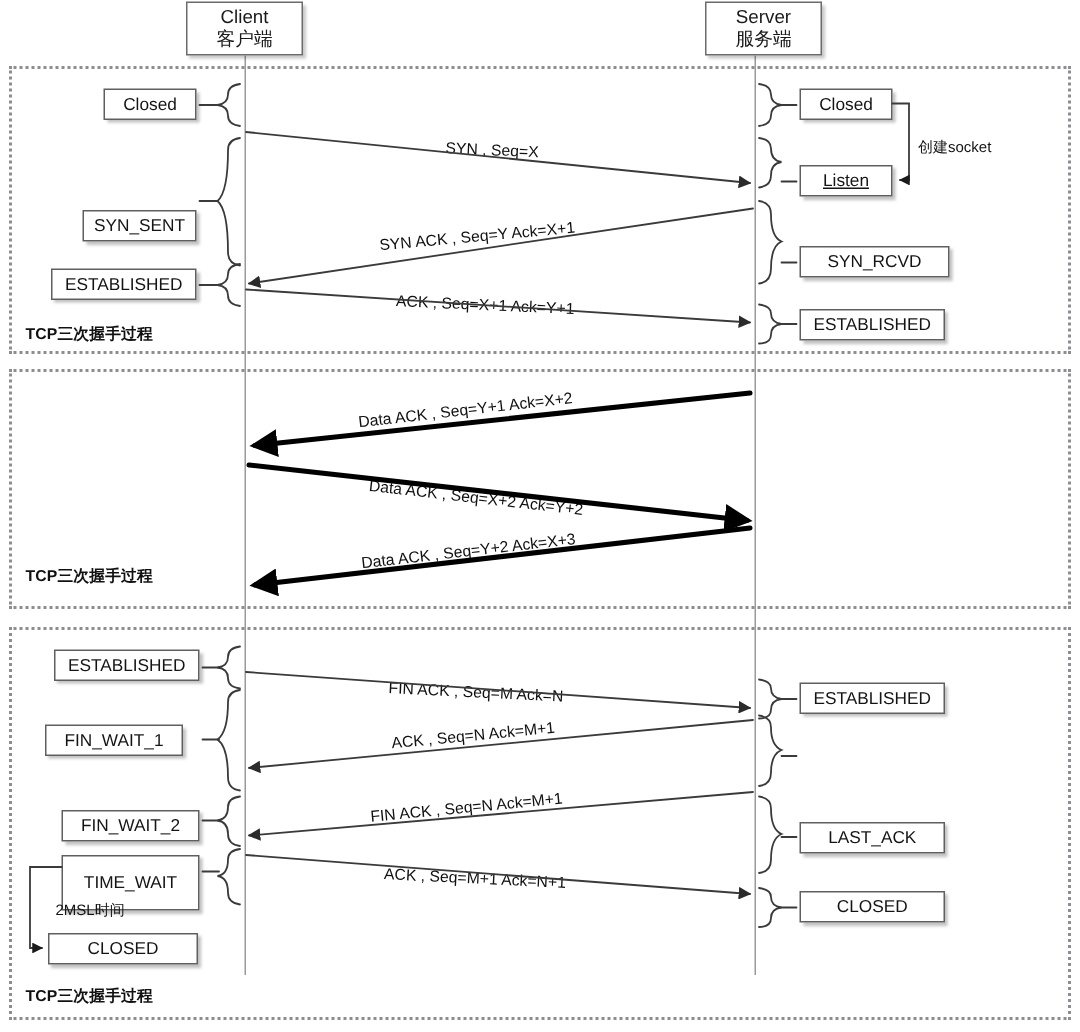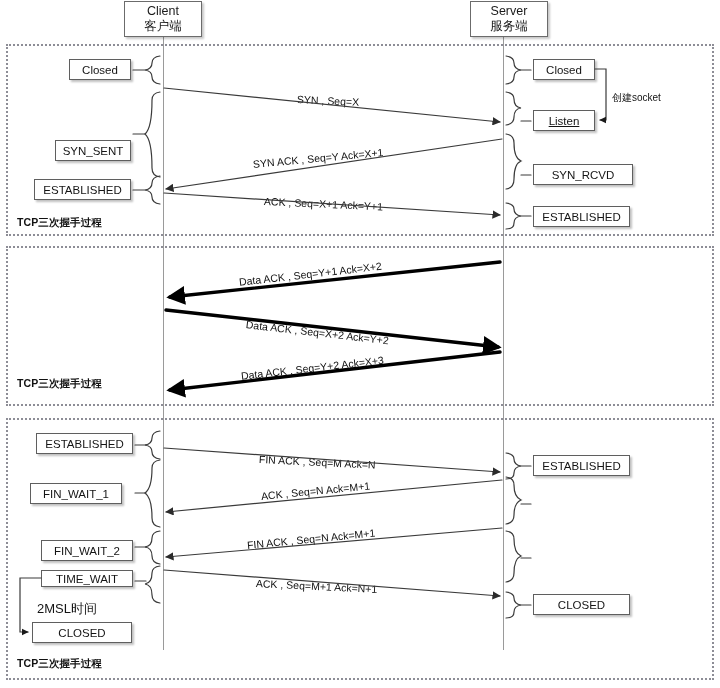--- a/index.html
+++ b/index.html
@@ -161,31 +161,34 @@
 
   <div class="state" style="left:36px; top:433px; width:97px; height:21px;">
     <span>ESTABLISHED</span>
   </div>
   <div class="state" style="left:30px; top:483px; width:92px; height:21px;">
     <span>FIN_WAIT_1</span>
   </div>
   <div class="state" style="left:41px; top:540px; width:92px; height:21px;">
     <span>FIN_WAIT_2</span>
   </div>
-  <div class="state" style="left:41px; top:570px; width:92px; height:17px;">
+  <div class="state" style="left:41px; top:570px; width:92px; height:37px;">
     <span>TIME_WAIT</span>
   </div>
   <div class="state" style="left:32px; top:622px; width:100px; height:21px;">
     <span>CLOSED</span>
   </div>
 
-  <div class="note" style="left:37px; top:600px; font-size:13px;">2MSL时间</div>
+  <div class="note" style="left:37px; top:600px; font-size:10px;">2MSL时间</div>
 
   <div class="state" style="left:533px; top:455px; width:97px; height:21px;">
     <span>ESTABLISHED</span>
+  </div>
+  <div class="state" style="left:533px; top:548px; width:97px; height:21px;">
+    <span>LAST_ACK</span>
   </div>
   <div class="state" style="left:533px; top:594px; width:97px; height:21px;">
     <span>CLOSED</span>
   </div>
 
   <div class="msg" style="left:258px; top:453px; transform:rotate(2.8deg);">FIN ACK , Seq=M Ack=N</div>
   <div class="msg" style="left:260px; top:490px; transform:rotate(-5.5deg);">ACK , Seq=N Ack=M+1</div>
   <div class="msg" style="left:246px; top:539px; transform:rotate(-5.5deg);">FIN ACK , Seq=N Ack=M+1</div>
   <div class="msg" style="left:255px; top:577px; transform:rotate(2.8deg);">ACK , Seq=M+1 Ack=N+1</div>
 

